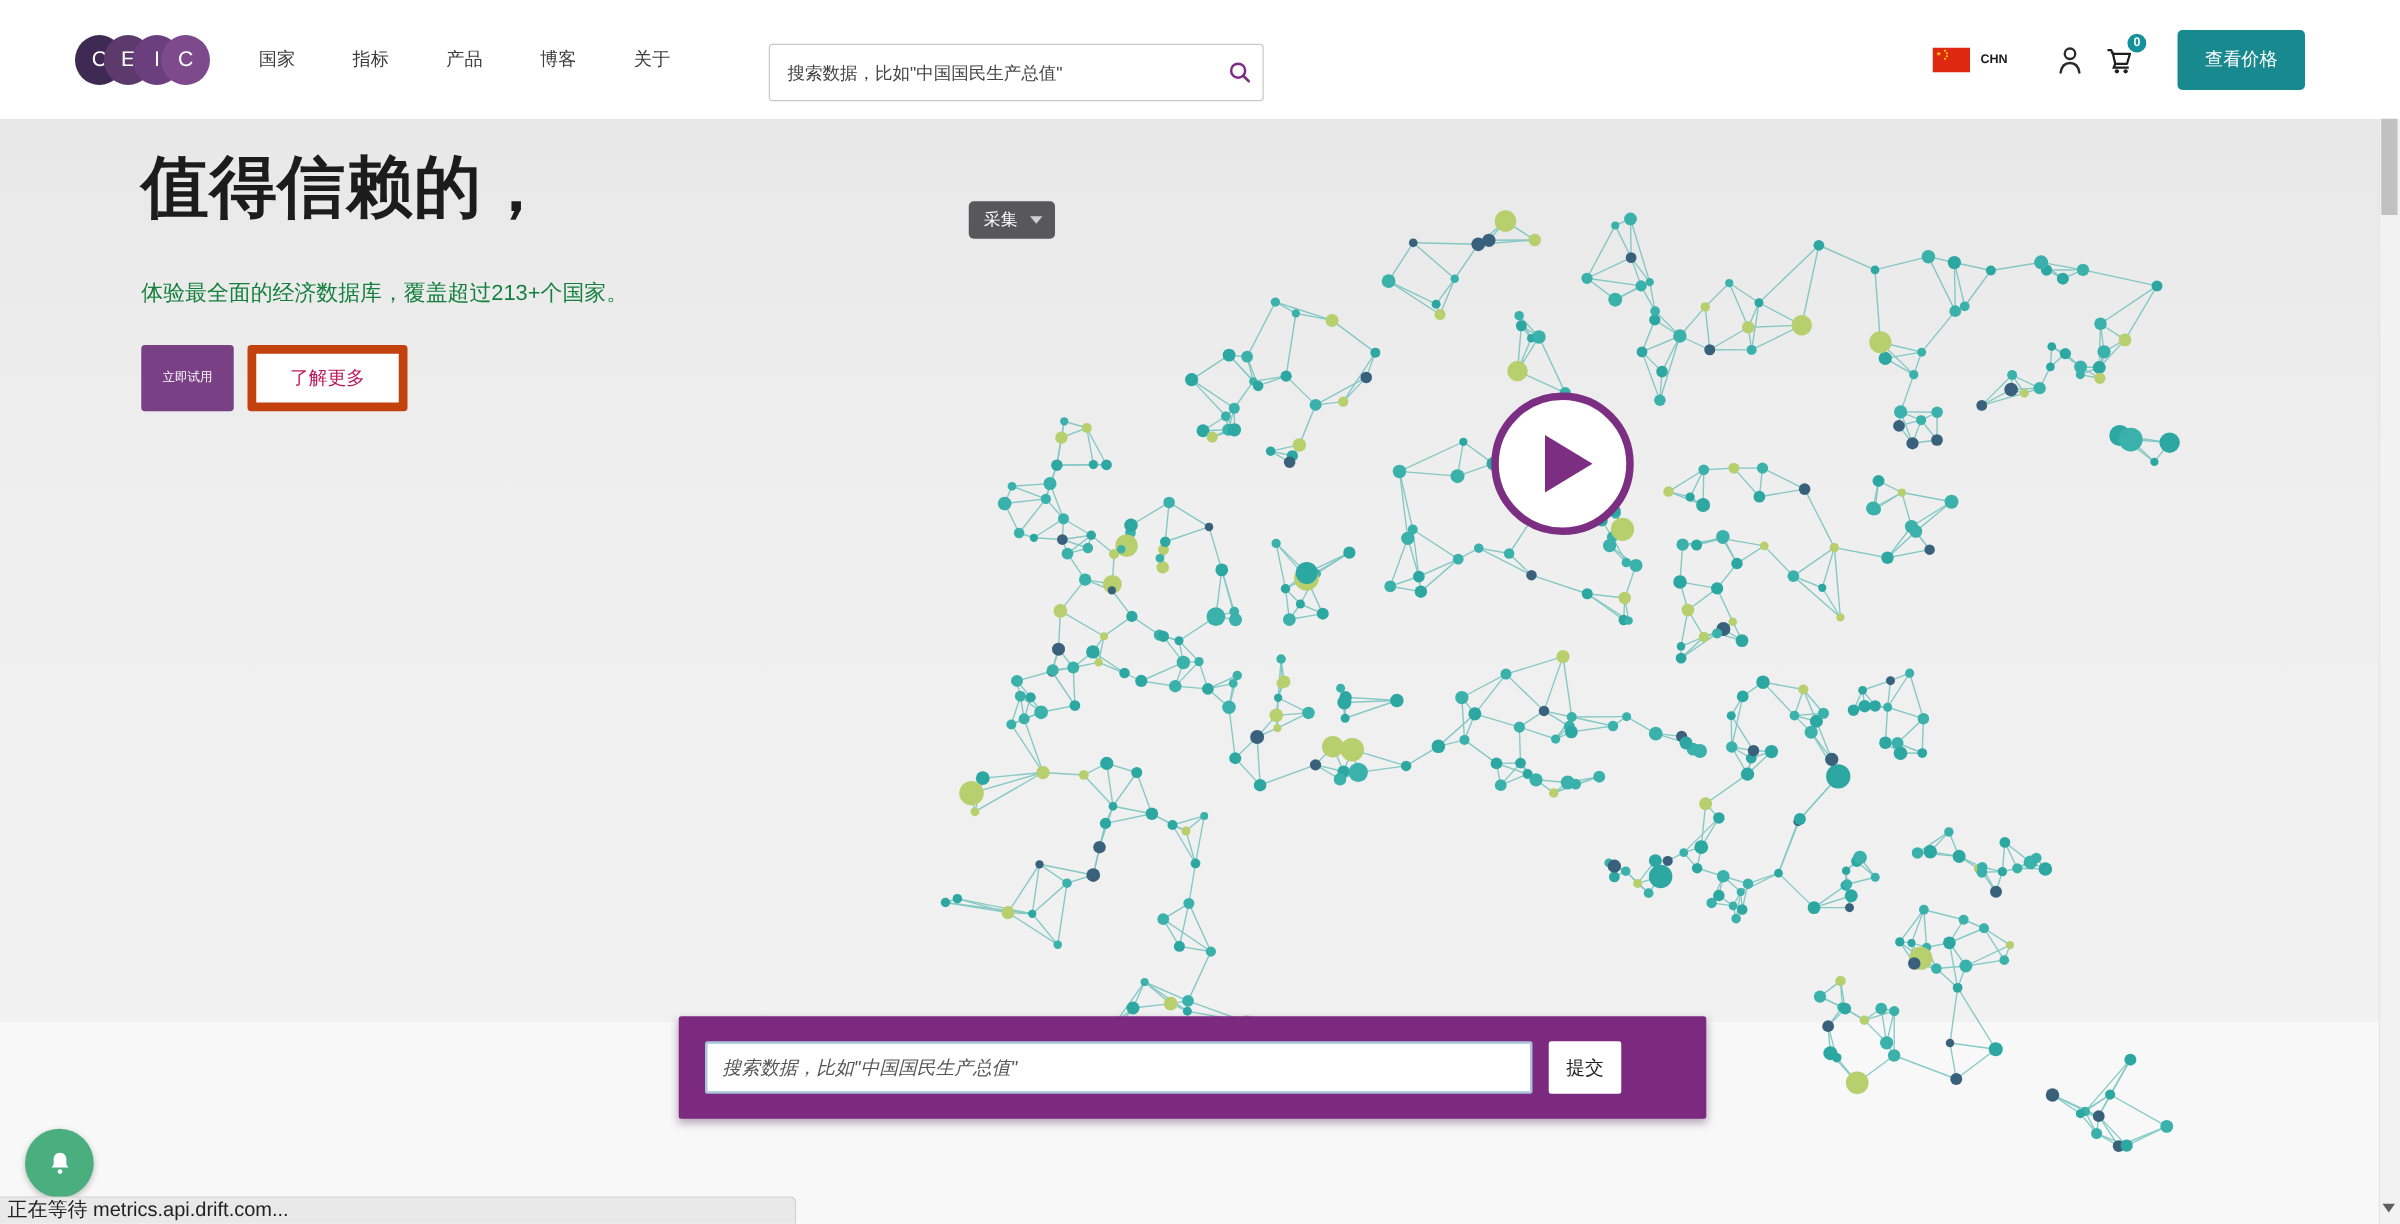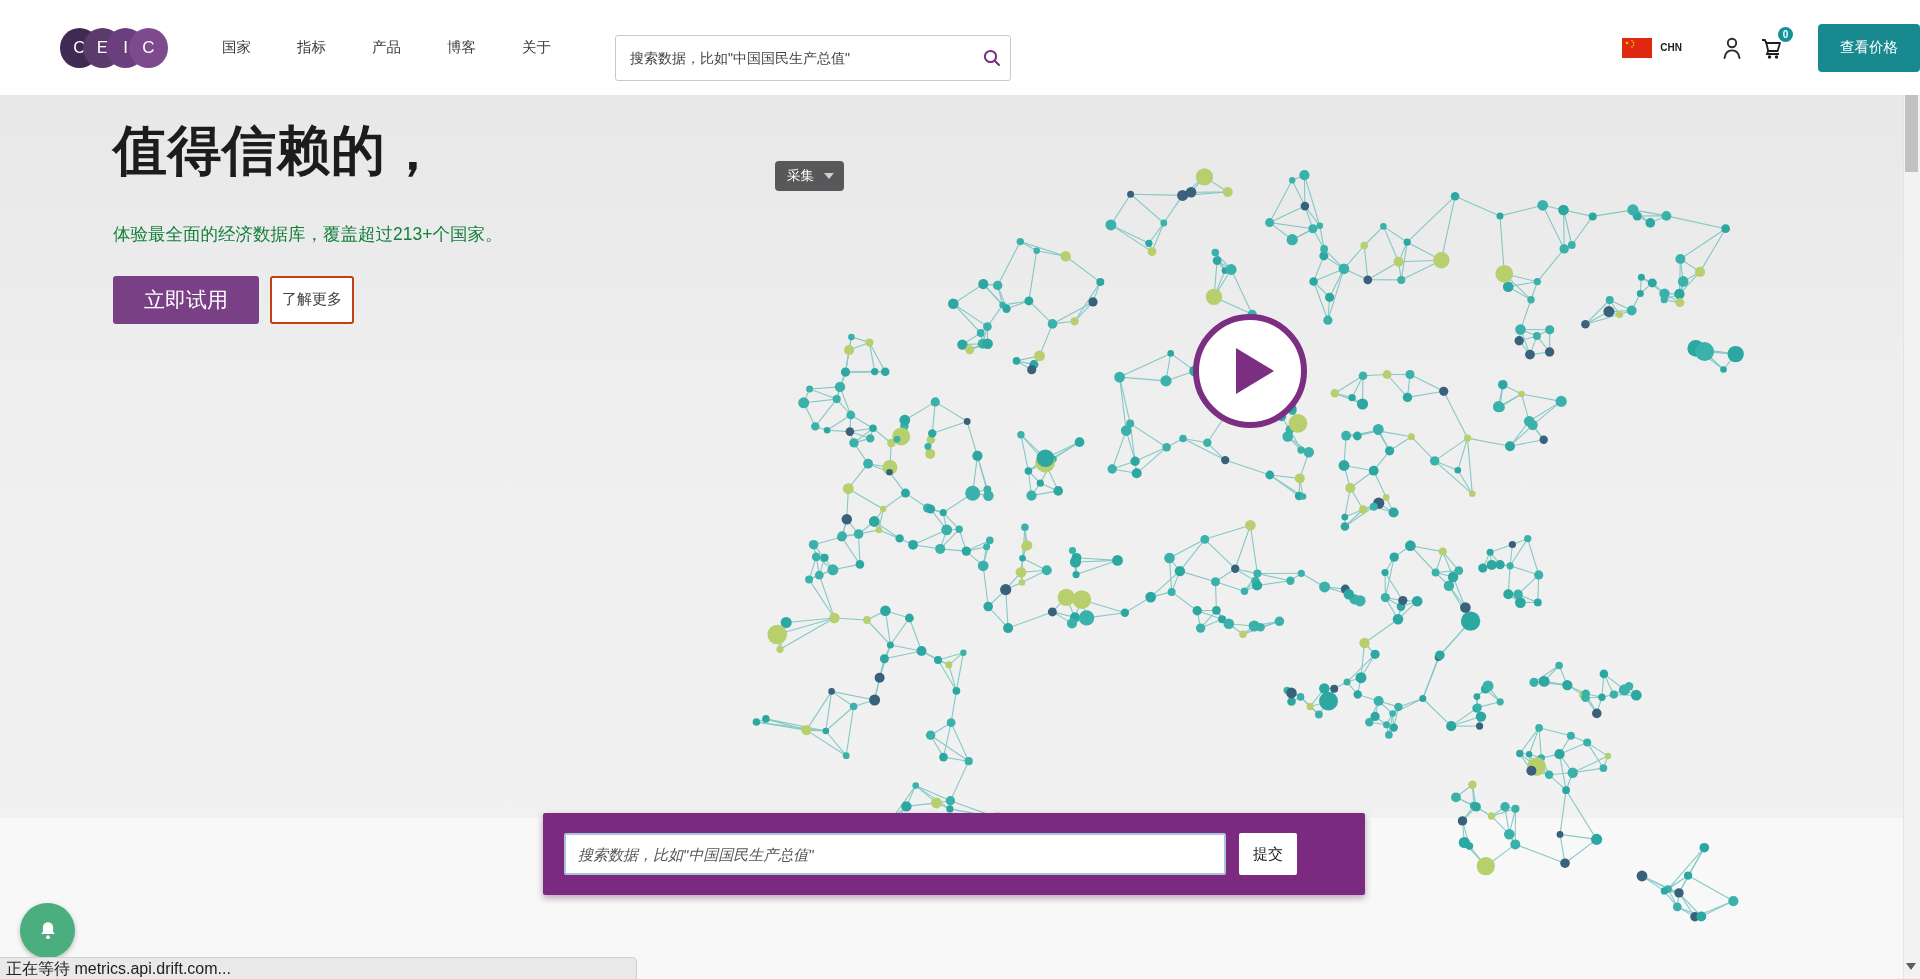--- a/index.html
+++ b/index.html
@@ -6,52 +6,52 @@
   html,body { width:1920px; height:979px; overflow:hidden; background:#ffffff;
               font-family:"Liberation Sans","DejaVu Sans",sans-serif; }
 
   
   .header { position:absolute; left:0; top:0; width:1920px; height:95px; background:#ffffff; z-index:50; }
   .logo { position:absolute; left:60px; top:28px; height:40px; cursor:pointer; display:flex; }
   .logo-circle { width:39px; height:40px; border-radius:50%; color:#fff; font-size:17px;
                  display:flex; align-items:center; justify-content:center; font-weight:400; }
   .logo-circle + .logo-circle { margin-left:-16px; }
   .lc1{background:#3e2a52;z-index:1}.lc2{background:#5c3a6c;z-index:2}.lc3{background:#6b3f7e;z-index:3}.lc4{background:#7d4a8c;z-index:4}
-  .main-nav { position:absolute; left:222px; top:0; height:95px; display:flex; align-items:center; gap:46px; }
+  .main-nav { position:absolute; left:207px; top:0; height:95px; display:flex; align-items:center; gap:46px; }
   .nav-item { font-size:14.5px; color:#3c3c3c; text-decoration:none; cursor:pointer; }
   .header-search { position:absolute; left:615px; top:35px; width:396px; height:46px;
                    border:1px solid #c9c9c9; border-radius:3px; background:#fff; display:flex; align-items:center; }
   .header-search input { flex:1; border:none; outline:none; font-size:14px; color:#333; padding:0 8px 0 14px; background:transparent; }
   .header-search input::placeholder { color:#444; opacity:1; }
   .search-btn { width:36px; height:44px; border:none; background:transparent; cursor:pointer; display:flex; align-items:center; justify-content:center; }
   .header-right { position:absolute; right:0; top:0; height:95px; display:flex; align-items:center; }
   .locale { display:flex; align-items:center; gap:8px; cursor:pointer; margin-right:38px; }
   .locale .code { font-size:10px; font-weight:bold; color:#1a1a1a; }
   .icon-btn { background:none; border:none; cursor:pointer; padding:0; display:flex; align-items:center; }
   .account-btn { margin-right:16px; }
   .cart-wrap { position:relative; margin-right:32px; }
   .cart-badge { position:absolute; top:-9px; right:-7px; width:15px; height:15px; border-radius:50%;
                 background:#14919b; color:#fff; font-size:10px; font-weight:bold;
                 display:flex; align-items:center; justify-content:center; }
-  .pricing-button { width:102px; height:48px; background:#17898f; color:#fff;
+  .pricing-button { width:102px; height:48px; margin-right:76px; background:#17898f; color:#fff;
                     font-size:14.5px; border:none; border-radius:4px; cursor:pointer; font-family:inherit; }
 
   
   .hero-bg { position:absolute; left:0; top:95px; width:1920px; height:723px;
              background:linear-gradient(180deg,#e8e8e8 0%,#efefef 45%,#f1f1f1 100%); z-index:0; }
   .bottom-band { position:absolute; left:0; top:818px; width:1920px; height:161px; background:#f7f8f7; z-index:0; }
   #map-svg { position:absolute; left:700px; top:140px; width:1130px; height:830px; z-index:1; }
 
   .hero-text { position:absolute; left:113px; top:118px; width:480px; z-index:2; }
   .hero-heading { font-size:54px; line-height:1.22; font-weight:700; color:#1c1c1c; width:420px; letter-spacing:0.5px; }
   .hero-subtitle { margin-top:38px; font-size:17.5px; color:#15803d; }
   .cta-row { margin-top:30px; display:flex; gap:11px; }
-  .btn-primary { background:#7a4086; color:#fff; border:none; border-radius:3px; padding:10px 31px;
-                 font-size:21px; cursor:pointer; font-family:inherit; }
-  .btn-secondary { background:#fff; color:#404040; border:2px solid #c2410c; border-radius:3px; padding:10px 10px;
+  .btn-primary { background:#7a4086; color:#fff; border:none; border-radius:3px; padding:10px 17px;
+                 font-size:10px; cursor:pointer; font-family:inherit; }
+  .btn-secondary { background:#fff; color:#be185d; border:7px solid #c2410c; border-radius:3px; padding:10px 27px;
                    font-size:15px; cursor:pointer; font-family:inherit; }
 
   .collect-btn { position:absolute; left:775px; top:161px; height:30px; padding:0 10px 0 12px; background:#58585a;
                  border-radius:4px; color:#fff; font-size:13.5px; display:flex; align-items:center; gap:10px;
                  cursor:pointer; z-index:3; }
   .caret-down { width:0; height:0; border-left:5px solid transparent; border-right:5px solid transparent;
                 border-top:6px solid #cfcfcf; }
 
   .play-button { position:absolute; left:1193px; top:314px; width:114px; height:114px; border-radius:50%;
                  background:#ffffff; border:6px solid #7b2e82; z-index:2; cursor:pointer;

